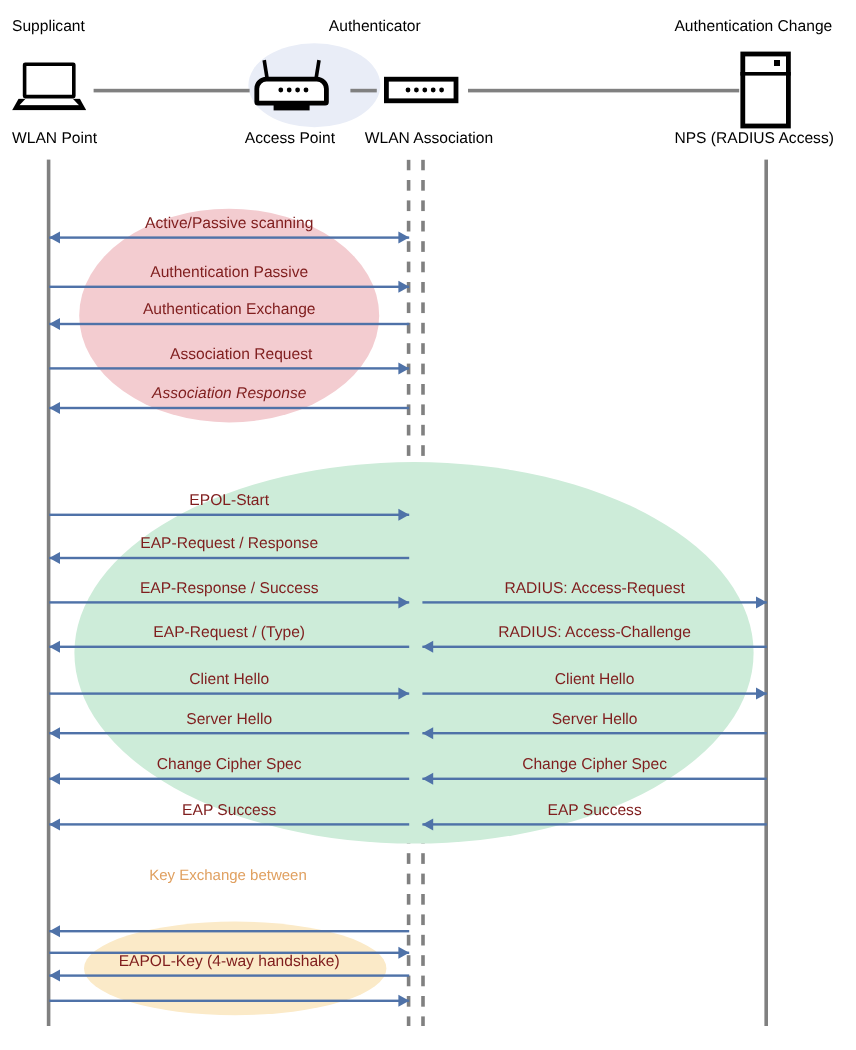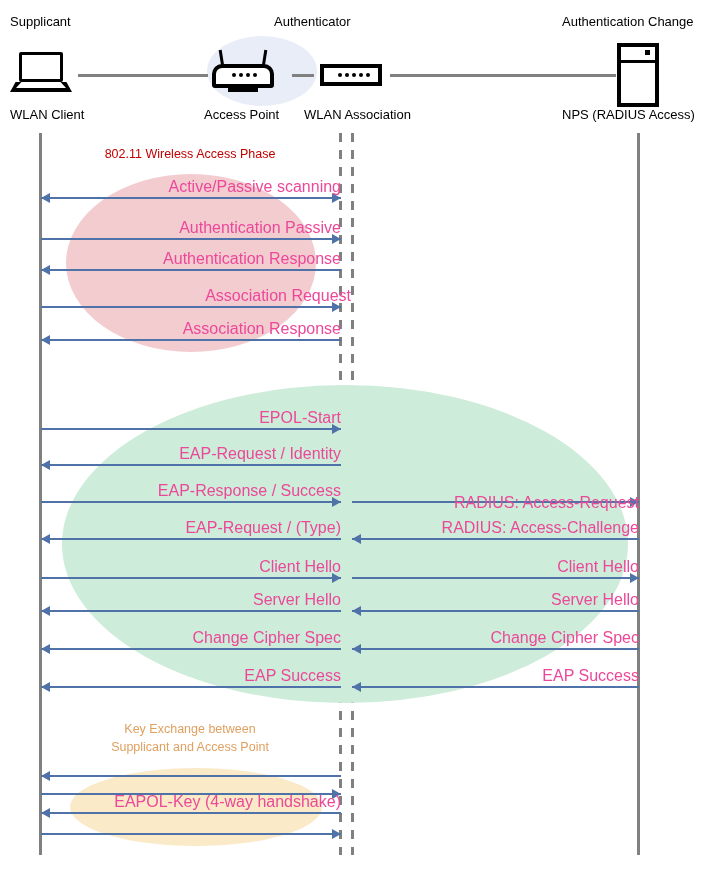--- a/index.html
+++ b/index.html
@@ -182,39 +182,39 @@
     border-bottom: 5px solid transparent;
     border-left: 9px solid #4f72a8;
   }
   .arrow-left {
     border-top: 5px solid transparent;
     border-bottom: 5px solid transparent;
     border-right: 9px solid #4f72a8;
   }
   .msg-label {
     position: absolute;
-    font-size: 16px;
-    color: #ec4899;
+    font-size: 13px;
+    color: #7f1d1d;
     white-space: nowrap;
-    text-align: right;
+    text-align: center;
   }
 </style>
 </head>
 <body>
 
 <div id="canvas">
 
   <div class="authenticator-ellipse"></div>
 
   <div class="wire" style="left:78px;  top:74px; width:130px;"></div>
   <div class="wire" style="left:292px; top:74px; width:22px;"></div>
   <div class="wire" style="left:390px; top:74px; width:226px;"></div>
 
   <div class="topo-label node-title" style="left:10px;">Supplicant</div>
-  <div class="topo-label node-sub" style="left:10px;">WLAN Client</div>
+  <div class="topo-label node-sub" style="left:10px;">WLAN Point</div>
 
   <div class="topo-label node-title" style="left:258px;margin-left:16px;">Authenticator</div>
   <div class="topo-label node-sub" style="left:204px;">Access Point</div>
 
   <div class="topo-label node-sub" style="left:304px;">WLAN Association</div>
 
   <div class="topo-label node-title" style="left:562px;">Authentication Change</div>
   <div class="topo-label node-sub" style="left:562px;">NPS (RADIUS Access)</div>
 
   <div class="icon" style="left:10px; top:52px; width:62px; height:42px;">
@@ -253,62 +253,60 @@
   <div class="lifeline-dashed" style="left:339px; top:133px; height:722px;"></div>
   <div class="lifeline-dashed" style="left:351px; top:133px; height:722px;"></div>
   <div class="lifeline" style="left:637px; top:133px; height:722px;"></div>
 
   <div class="phase-ellipse" style="left:66px; top:174px; width:250px; height:178px; background:#f3ccd0;"></div>
 
   <div class="phase-ellipse" style="left:62px; top:385px; width:566px; height:318px; background:#cdecd9;"></div>
 
   <div class="phase-ellipse" style="left:70px; top:768px; width:252px; height:78px; background:#fbeac8;"></div>
 
-  <div class="phase-title" style="left:40px; top:147px; width:300px; color:#c00000;">802.11 Wireless Access Phase</div>
 
 
   <div class="phase-title" style="left:40px; top:722px; width:300px; color:#e0a060;text-align:center;">Key Exchange between</div>
-  <div class="phase-title" style="left:40px; top:740px; width:300px; color:#e0a060;">Supplicant and Access Point</div>
 
   <div id="messages-layer">
       <div>
         <div class="msg-line" style="left: 41px; top: 197px; width: 300px;"></div>
         <div class="arrow-head arrow-right" style="left: 332px; top: 193px;"></div>
         <div class="arrow-head arrow-left" style="left: 41px; top: 193px;"></div>
         <div class="msg-label" style="left: 41px; width: 300px; top: 178px;">Active/Passive scanning</div>
       </div>
       <div>
         <div class="msg-line" style="left: 41px; top: 238px; width: 300px;"></div>
         <div class="arrow-head arrow-right" style="left: 332px; top: 234px;"></div>
         <div class="msg-label" style="left: 41px; width: 300px; top: 219px;">Authentication Passive</div>
       </div>
       <div>
         <div class="msg-line" style="left: 41px; top: 269px; width: 300px;"></div>
         <div class="arrow-head arrow-left" style="left: 41px; top: 265px;"></div>
-        <div class="msg-label" style="left: 41px; width: 300px; top: 250px;">Authentication Response</div>
+        <div class="msg-label" style="left: 41px; width: 300px; top: 250px;">Authentication Exchange</div>
       </div>
       <div>
         <div class="msg-line" style="left: 41px; top: 306px; width: 300px;"></div>
         <div class="arrow-head arrow-right" style="left: 332px; top: 302px;"></div>
         <div class="msg-label" style="left: 51px; width: 300px; top: 287px;">Association Request</div>
       </div>
       <div>
         <div class="msg-line" style="left: 41px; top: 339px; width: 300px;"></div>
         <div class="arrow-head arrow-left" style="left: 41px; top: 335px;"></div>
-        <div class="msg-label" style="left: 41px; width: 300px; top: 320px;">Association Response</div>
+        <div class="msg-label" style="left: 41px; width: 300px; top: 320px; font-style: italic;">Association Response</div>
       </div>
       <div>
         <div class="msg-line" style="left: 41px; top: 428px; width: 300px;"></div>
         <div class="arrow-head arrow-right" style="left: 332px; top: 424px;"></div>
         <div class="msg-label" style="left: 41px; width: 300px; top: 409px;">EPOL-Start</div>
       </div>
       <div>
         <div class="msg-line" style="left: 41px; top: 464px; width: 300px;"></div>
         <div class="arrow-head arrow-left" style="left: 41px; top: 460px;"></div>
-        <div class="msg-label" style="left: 41px; width: 300px; top: 445px;">EAP-Request / Identity</div>
+        <div class="msg-label" style="left: 41px; width: 300px; top: 445px;">EAP-Request / Response</div>
       </div>
       <div>
         <div class="msg-line" style="left: 41px; top: 501px; width: 300px;"></div>
         <div class="arrow-head arrow-right" style="left: 332px; top: 497px;"></div>
         <div class="msg-label" style="left: 41px; width: 300px; top: 482px;">EAP-Response / Success</div>
       </div>
       <div>
         <div class="msg-line" style="left: 41px; top: 538px; width: 300px;"></div>
         <div class="arrow-head arrow-left" style="left: 41px; top: 534px;"></div>
         <div class="msg-label" style="left: 41px; width: 300px; top: 519px;">EAP-Request / (Type)</div>
@@ -346,21 +344,21 @@
         <div class="arrow-head arrow-left" style="left: 41px; top: 808px;"></div>
         <div class="msg-label" style="left: 41px; width: 300px; top: 793px;">EAPOL-Key (4-way handshake)</div>
       </div>
       <div>
         <div class="msg-line" style="left: 41px; top: 833px; width: 300px;"></div>
         <div class="arrow-head arrow-right" style="left: 332px; top: 829px;"></div>
       </div>
       <div>
         <div class="msg-line" style="left: 352px; top: 501px; width: 287px;"></div>
         <div class="arrow-head arrow-right" style="left: 630px; top: 497px;"></div>
-        <div class="msg-label" style="left: 352px; width: 287px; top: 494px;">RADIUS: Access-Request</div>
+        <div class="msg-label" style="left: 352px; width: 287px; top: 482px;">RADIUS: Access-Request</div>
       </div>
       <div>
         <div class="msg-line" style="left: 352px; top: 538px; width: 287px;"></div>
         <div class="arrow-head arrow-left" style="left: 352px; top: 534px;"></div>
         <div class="msg-label" style="left: 352px; width: 287px; top: 519px;">RADIUS: Access-Challenge</div>
       </div>
       <div>
         <div class="msg-line" style="left: 352px; top: 577px; width: 287px;"></div>
         <div class="arrow-head arrow-right" style="left: 630px; top: 573px;"></div>
         <div class="msg-label" style="left: 352px; width: 287px; top: 558px;">Client Hello</div>

